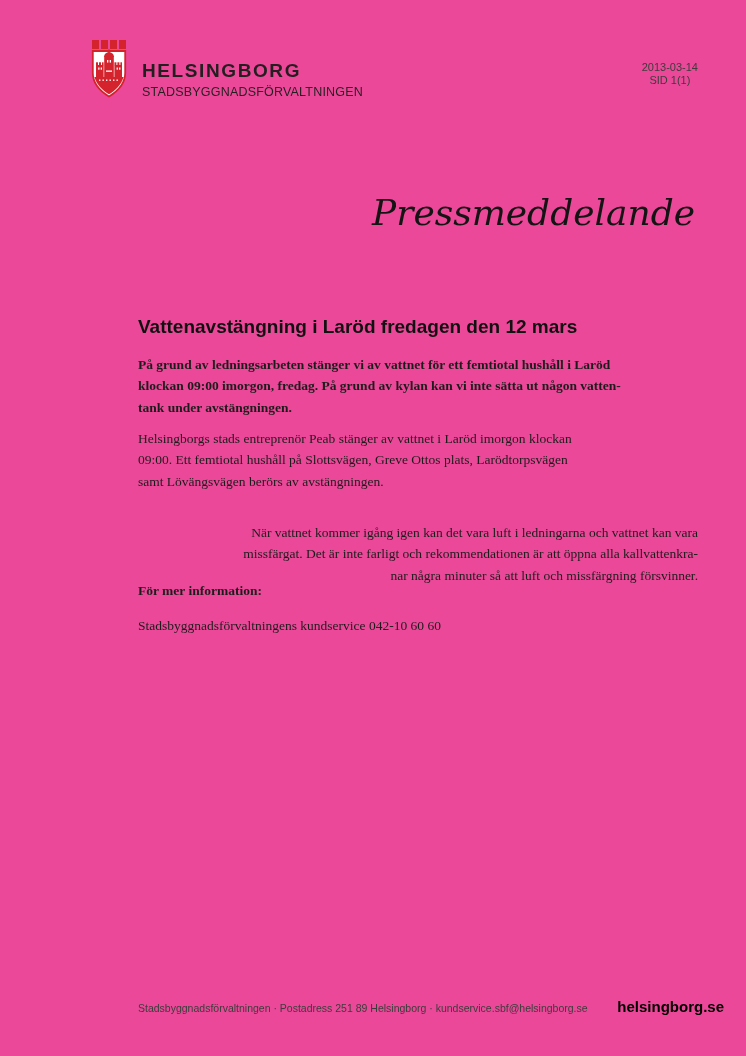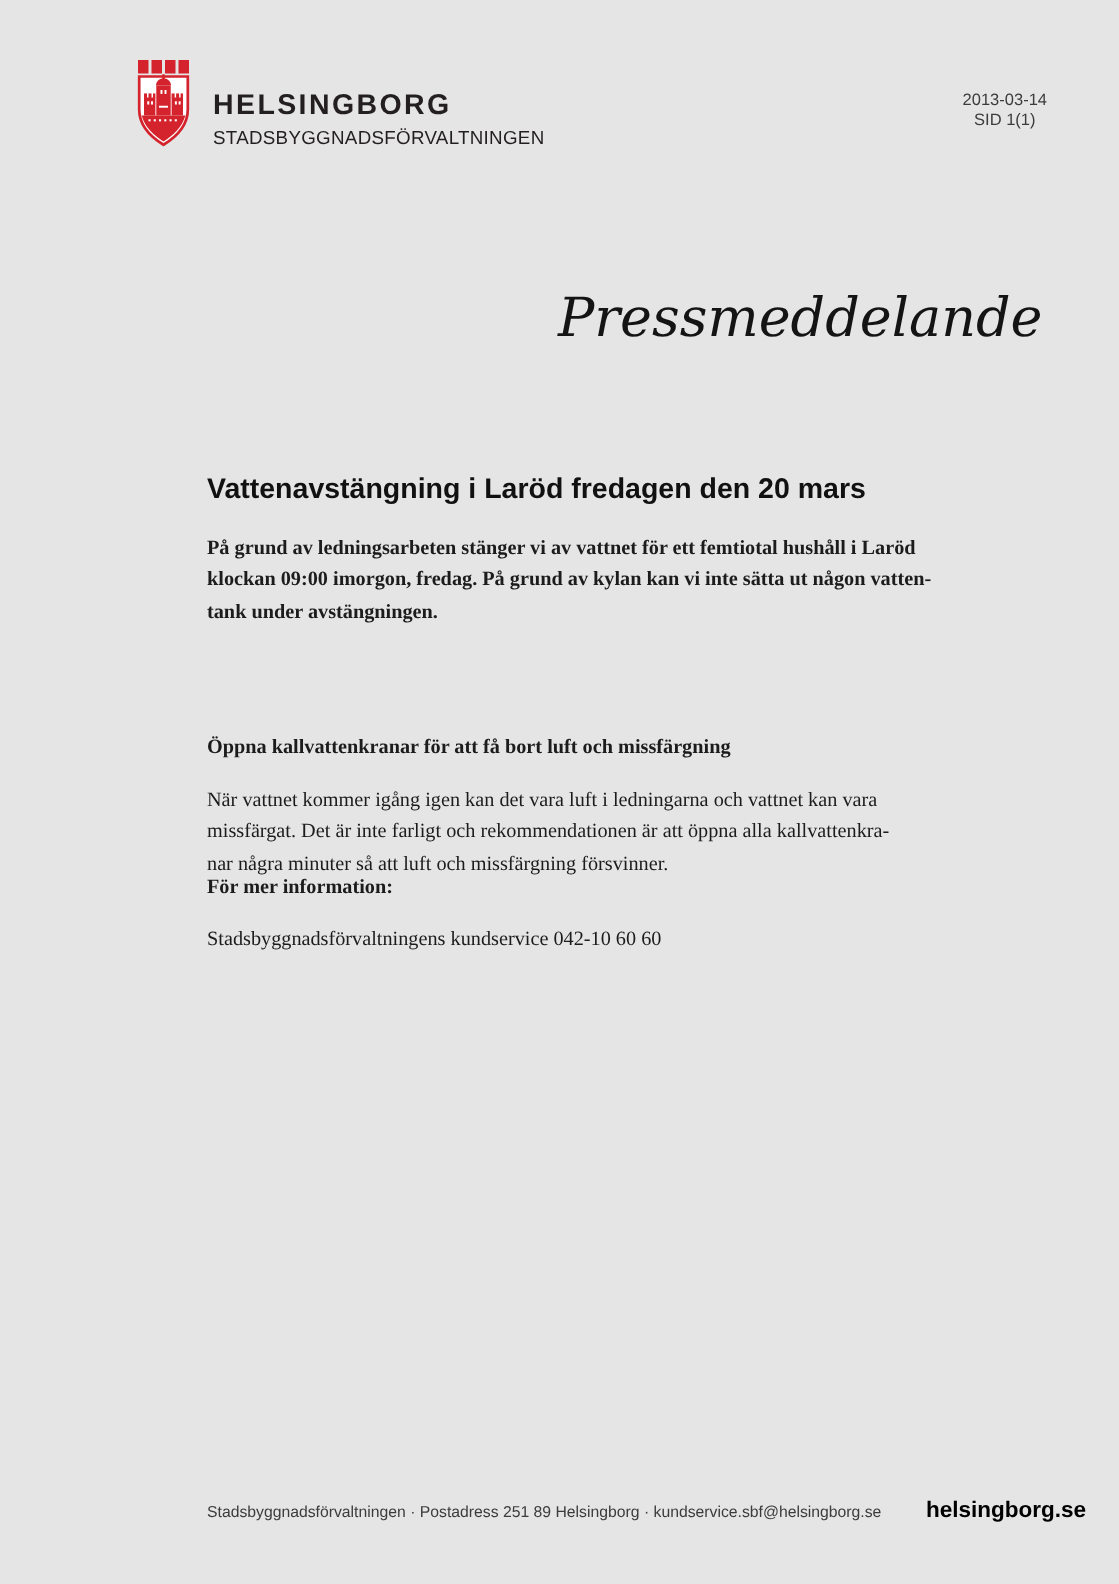--- a/index.html
+++ b/index.html
@@ -1,20 +1,20 @@
 <!DOCTYPE html>
 <html lang="sv"><head>
 <meta charset="utf-8">
 <style>
   html, body { margin: 0; padding: 0; background: #ffffff; }
   .page {
     position: relative;
     width: 746px;
     height: 1056px;
-    background: #e5e5e5;
+    background: #ec4899;
     font-family: "Liberation Serif", serif;
     color: #1c1c1c;
     overflow: hidden;
     margin: 0 auto;
   }
 
   
   .crest {
     position: absolute;
     left: 90px;
@@ -96,21 +96,21 @@
     left: 138px;
     font-size: 13.5px;
     line-height: 21.5px;
     font-weight: 700;
     color: #1c1c1c;
     white-space: nowrap;
   }
   .pos-lead       { top: 340px; }
   .pos-body       { top: 414px; }
   .pos-flush-h    { top: 487px; }
-  .pos-flush-t    { top: 508px; }
+  .pos-flush-t    { top: 508px; text-align: right; }
   .pos-info-h     { top: 580px; }
   .pos-info-t     { top: 601px; }
   .pos-closing    { top: 638px; }
 
   
   .footer-contact {
     position: absolute;
     left: 138px;
     top: 1002px;
     font-family: "Liberation Sans", sans-serif;
@@ -176,28 +176,30 @@
   <div class="brand-name">HELSINGBORG</div>
   <div class="brand-dept">STADSBYGGNADSFÖRVALTNINGEN</div>
 
   <div class="date-block">
     <div>2013-03-14</div>
     <div>SID 1(1)</div>
   </div>
 
   <div class="press-title">Pressmeddelande</div>
 
-  <h1 class="doc-h1">Vattenavstängning i Laröd fredagen den 20 mars</h1>
+  <h1 class="doc-h1">Vattenavstängning i Laröd fredagen den 12 mars</h1>
 
   <p class="para bold pos-lead">På grund av ledningsarbeten stänger vi av vattnet för ett femtiotal hushåll i Laröd
 klockan 09:00 imorgon, fredag. På grund av kylan kan vi inte sätta ut någon vatten-
 tank under avstängningen.</p>
 
-
-  <div class="sub-head pos-flush-h">Öppna kallvattenkranar för att få bort luft och missfärgning</div>
+  <p class="para pos-body">Helsingborgs stads entreprenör Peab stänger av vattnet i Laröd imorgon klockan
+09:00. Ett femtiotal hushåll på Slottsvägen, Greve Ottos plats, Larödtorpsvägen
+samt Lövängsvägen berörs av avstängningen.</p>
+
   <p class="para pos-flush-t">När vattnet kommer igång igen kan det vara luft i ledningarna och vattnet kan vara
 missfärgat. Det är inte farligt och rekommendationen är att öppna alla kallvattenkra-
 nar några minuter så att luft och missfärgning försvinner.</p>
 
   <div class="sub-head pos-info-h">För mer information:</div>
   <p class="para pos-info-t">Stadsbyggnadsförvaltningens kundservice 042-10 60 60</p>
 
 
   <div class="footer-contact">Stadsbyggnadsförvaltningen · Postadress 251 89 Helsingborg · kundservice.sbf@helsingborg.se</div>
   <div class="footer-site">helsingborg.se</div>

